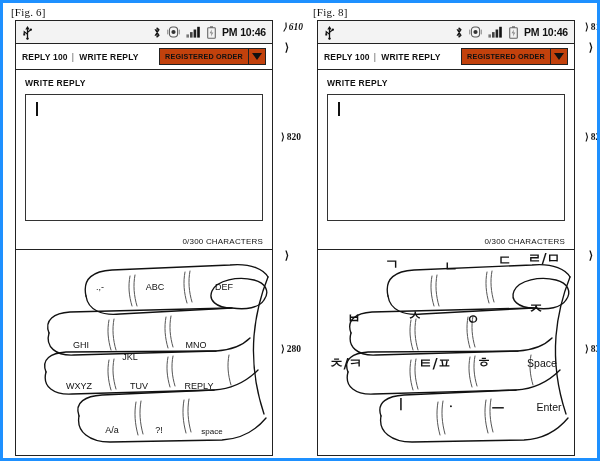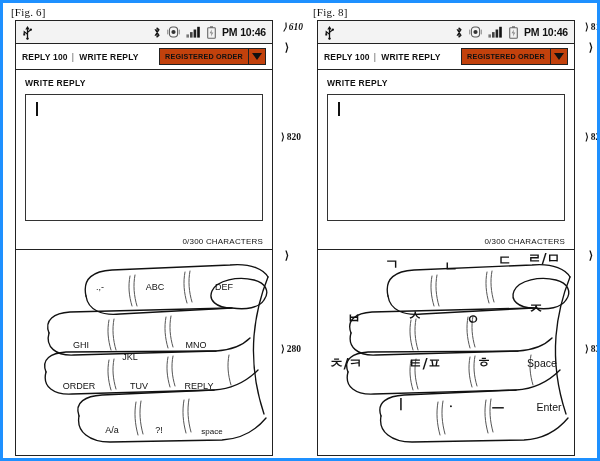--- a/index.html
+++ b/index.html
@@ -314,21 +314,21 @@
             <path d="M173 149 C171 160 172 171 175 182"></path>
           </g>
         </svg>
         <div>
             <div class="keylabel lbl-latin" style="left: 84px; top: 37px;">.,-</div>
             <div class="keylabel lbl-latin" style="left: 139px; top: 37px;">ABC</div>
             <div class="keylabel lbl-latin" style="left: 208px; top: 37px;">DEF</div>
             <div class="keylabel lbl-latin" style="left: 65px; top: 95px;">GHI</div>
             <div class="keylabel lbl-latin" style="left: 114px; top: 95px; margin-top: 12px;">JKL</div>
             <div class="keylabel lbl-latin" style="left: 180px; top: 95px;">MNO</div>
-            <div class="keylabel lbl-latin" style="left: 63px; top: 136px;">ORDER</div>
+            <div class="keylabel lbl-latin" style="left: 63px; top: 136px;">WXYZ</div>
             <div class="keylabel lbl-latin" style="left: 123px; top: 136px;">TUV</div>
             <div class="keylabel lbl-latin" style="left: 183px; top: 136px;">REPLY</div>
             <div class="keylabel lbl-latin" style="left: 96px; top: 180px;">A/a</div>
             <div class="keylabel lbl-latin" style="left: 143px; top: 180px;">?!</div>
             <div class="keylabel lbl-small" style="left: 196px; top: 181px;">space</div>
           </div>
       </div>
     </div>
 
     <div class="ref" style="top:18px; right:0;font-style:italic;">
@@ -454,21 +454,21 @@
         <div>
             <div class="keylabel lbl-ko" style="left: 74px; top: 15px;">ㄱ</div>
             <div class="keylabel lbl-ko" style="left: 133px; top: 17px;">ㄴ</div>
             <div class="keylabel lbl-ko" style="left: 187px; top: 11px;">ㄷ</div>
             <div class="keylabel lbl-ko" style="left: 226px; top: 9px;">ㄹ/ㅁ</div>
             <div class="keylabel lbl-ko" style="left: 36px; top: 69px;">ㅂ</div>
             <div class="keylabel lbl-ko" style="left: 97px; top: 66px;">ㅅ</div>
             <div class="keylabel lbl-ko" style="left: 155px; top: 70px;">ㅇ</div>
             <div class="keylabel lbl-ko" style="left: 218px; top: 59px;">ㅈ</div>
             <div class="keylabel lbl-ko" style="left: 28px; top: 114px;">ㅊ/ㅋ</div>
-            <div class="keylabel lbl-ko" style="left: 107px; top: 114px;">ㅌ/ㅍ</div>
+            <div class="keylabel lbl-ko" style="left: 117px; top: 114px;">ㅌ/ㅍ</div>
             <div class="keylabel lbl-ko" style="left: 166px; top: 113px;">ㅎ</div>
             <div class="keylabel lbl-word" style="left: 224px; top: 113px;">Space</div>
             <div class="keylabel lbl-ko" style="left: 83px; top: 155px;">ㅣ</div>
             <div class="keylabel lbl-ko" style="left: 133px; top: 158px;">ㆍ</div>
             <div class="keylabel lbl-ko" style="left: 180px; top: 155px;">ㅡ</div>
             <div class="keylabel lbl-word" style="left: 231px; top: 157px;">Enter</div>
           </div>
       </div>
     </div>
 

